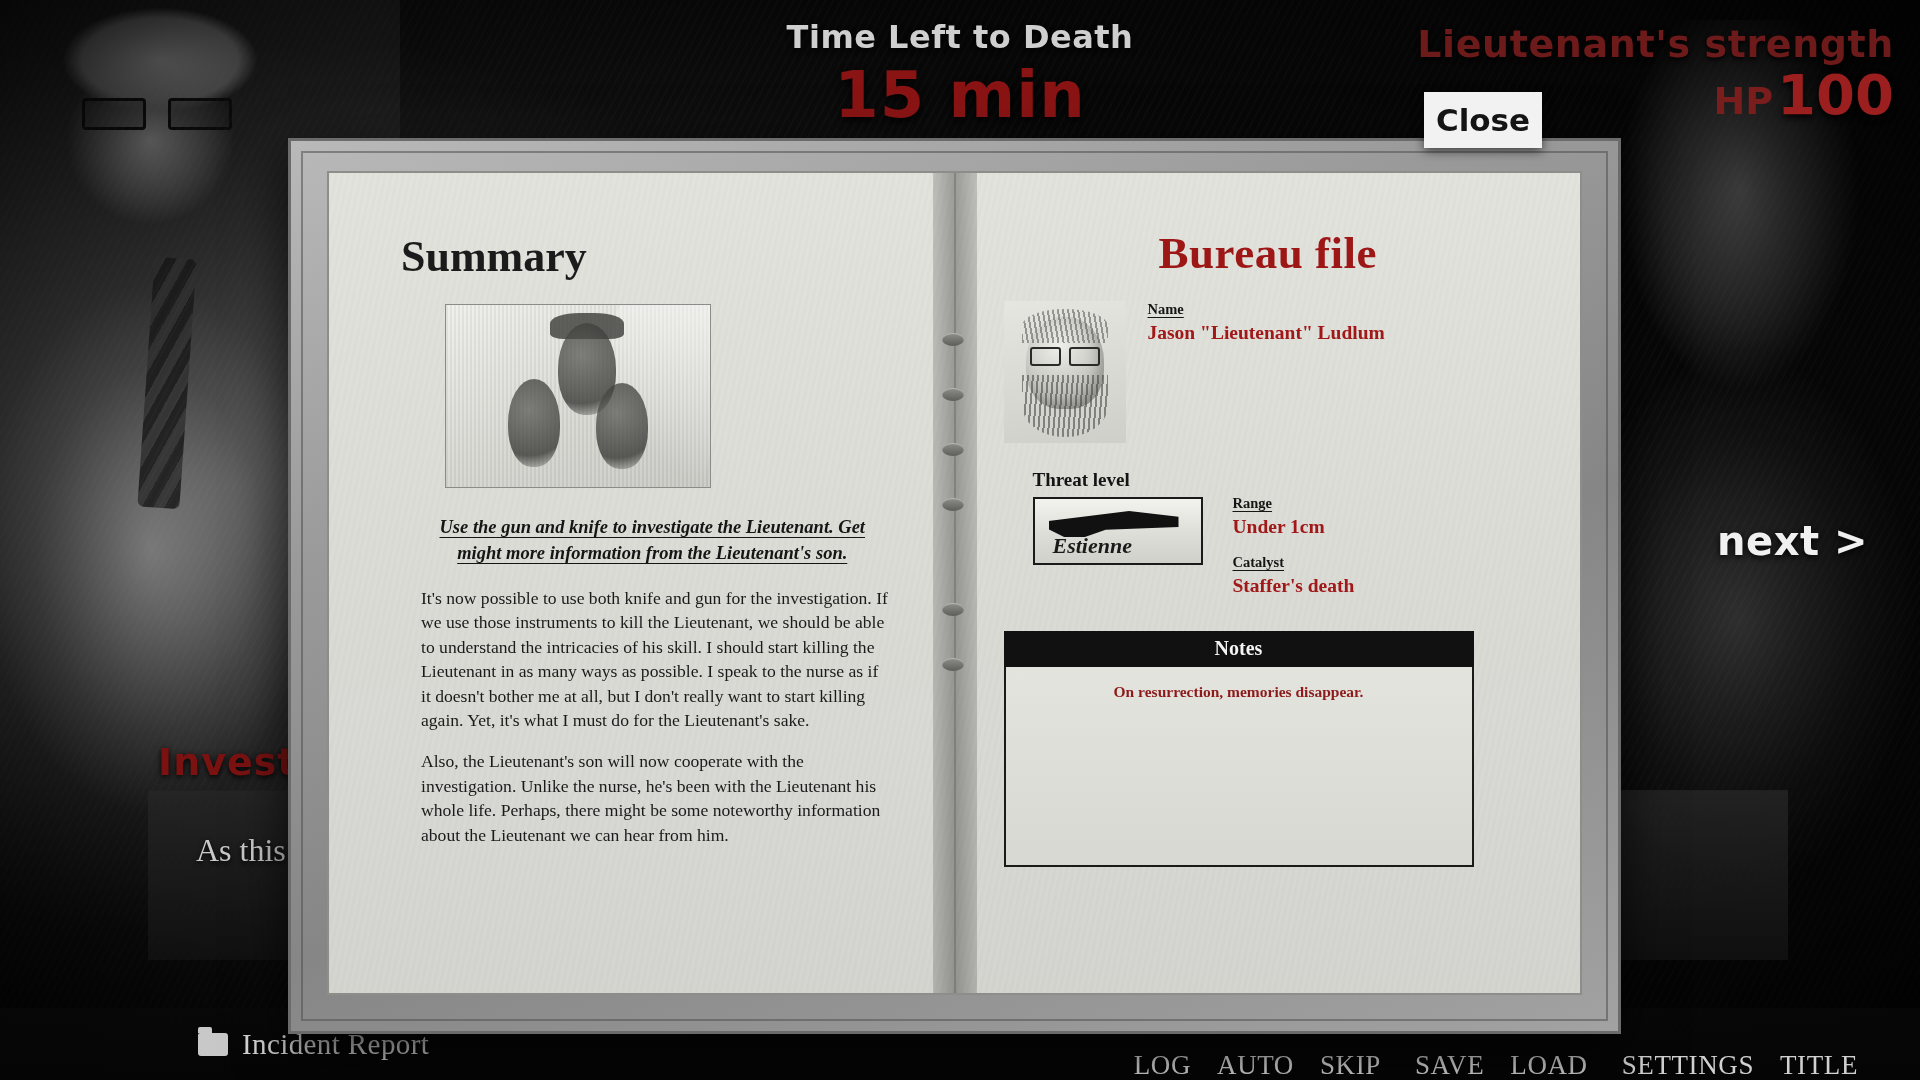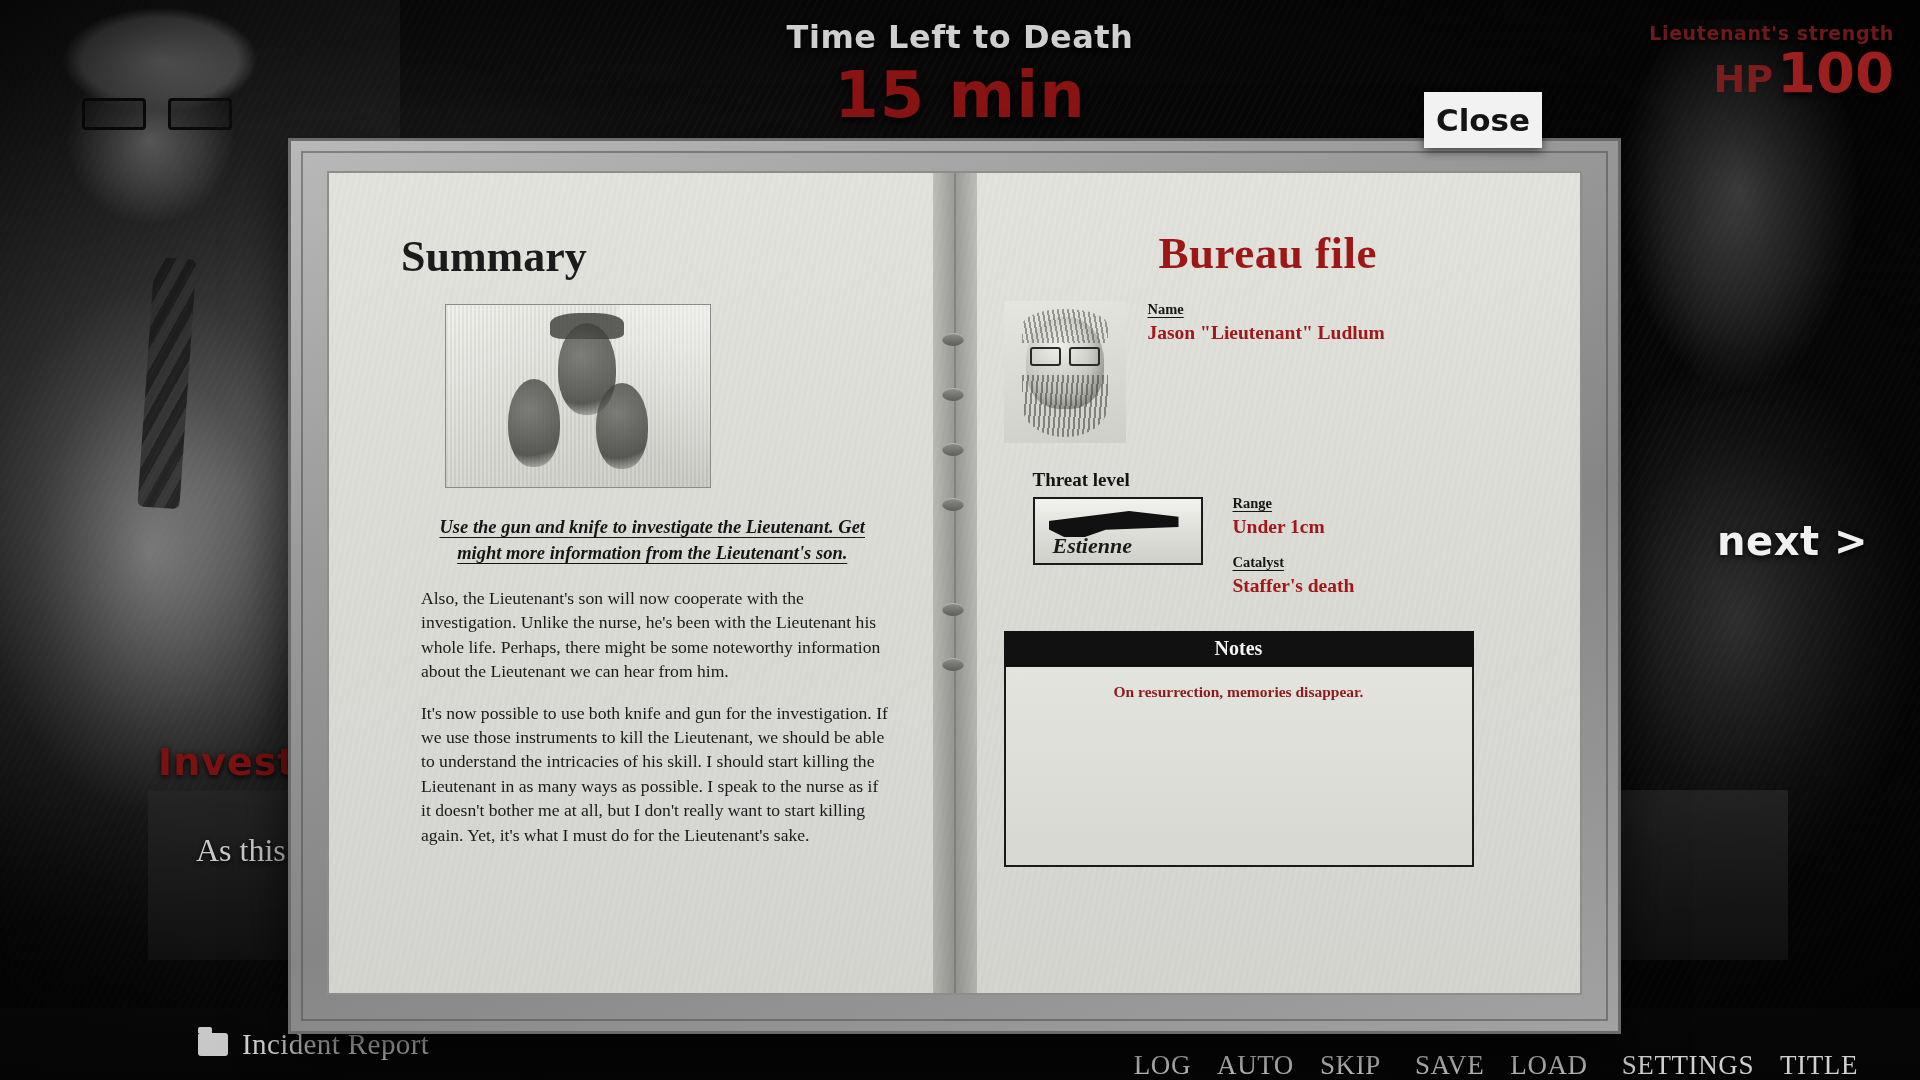--- a/index.html
+++ b/index.html
@@ -94,21 +94,21 @@
     letter-spacing: 1px;
     text-shadow: 0 3px 8px #000;
   }
   .hud-hp {
     position: absolute; right: 26px; top: 22px; text-align: right;
   }
   .hud-hp-label {
     color: #6d1a1a;
     font-family: "DejaVu Sans", sans-serif;
     font-weight: 700;
-    font-size: 19px;
+    font-size: 38px;
     letter-spacing: .6px;
     text-shadow: 0 2px 5px #000;
   }
   .hud-hp-row {
     display: flex; align-items: baseline; justify-content: flex-end; gap: 4px;
     margin-top: 2px;
   }
   .hud-hp-prefix {
     color: #7a1d1d;
     font-family: "DejaVu Sans", sans-serif;
@@ -445,23 +445,23 @@
           <div class="beam"></div>
           <div class="hat"></div>
           <div class="fig f1"></div>
           <div class="fig f2"></div>
           <div class="fig f3"></div>
         </div>
 
         <div class="objective">Use the gun and knife to investigate the Lieutenant.  Get might more information from the Lieutenant's son.</div>
 
         <div class="body-col">
-          <p>Also, the Lieutenant's son will now cooperate with the investigation. Unlike the nurse, he's been with the Lieutenant his whole life. Perhaps, there might be some noteworthy information about the Lieutenant we can hear from him.</p>
           <p>It's now possible to use both knife and gun for the investigation. If we use those instruments to kill the Lieutenant, we should be able to understand the intricacies of his skill. I should start killing the Lieutenant in as many ways as possible.
 I speak to the nurse as if it doesn't bother me at all, but I don't really want to start killing again. Yet, it's what I must do for the Lieutenant's sake.</p>
+          <p>Also, the Lieutenant's son will now cooperate with the investigation. Unlike the nurse, he's been with the Lieutenant his whole life. Perhaps, there might be some noteworthy information about the Lieutenant we can hear from him.</p>
         </div>
       </div>
 
       <div class="page right">
         <div class="bureau-title">Bureau file</div>
 
         <div class="profile-row">
           <div class="portrait">
             <div class="head"></div>
             <div class="hairp"></div>

